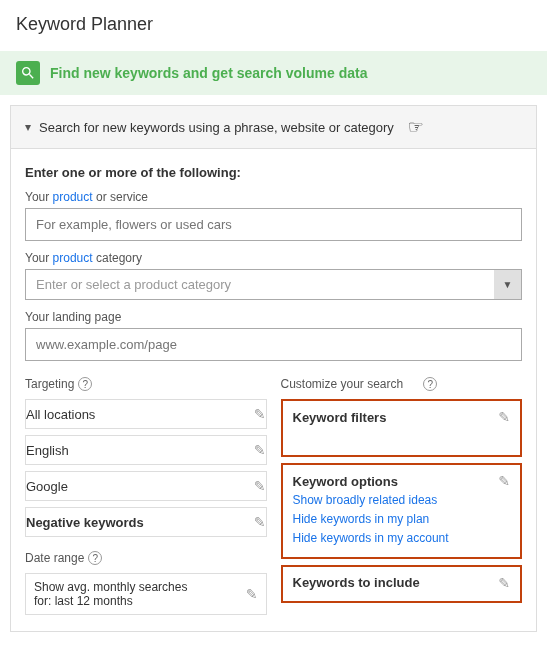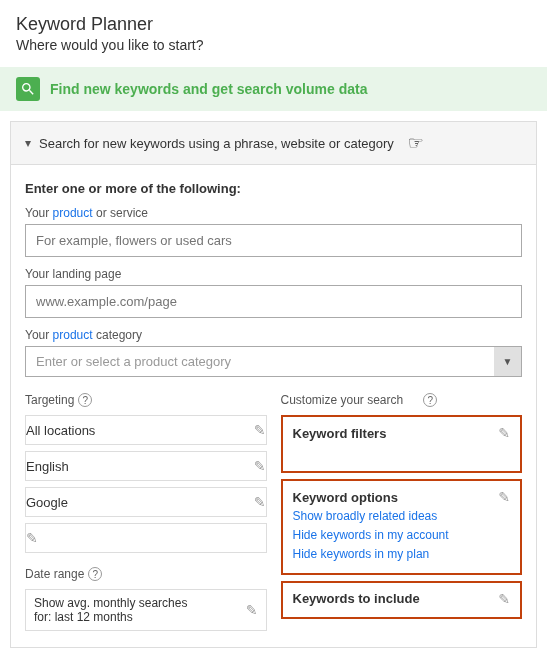--- a/index.html
+++ b/index.html
@@ -281,21 +281,20 @@
       display: flex;
       align-items: center;
       gap: 20px;
     }
   </style>
 </head>
 <body>
 
 <div class="page-header">
   <h1 class="page-title">Keyword Planner</h1>
-  <p class="page-subtitle">Where would you like to start?</p>
 </div>
 
 <div class="find-keywords-bar">
   <div class="find-keywords-icon">
     <svg viewBox="0 0 24 24" xmlns="http://www.w3.org/2000/svg">
       <path d="M15.5 14h-.79l-.28-.27A6.471 6.471 0 0 0 16 9.5 6.5 6.5 0 1 0 9.5 16c1.61 0 3.09-.59 4.23-1.57l.27.28v.79l5 4.99L20.49 19l-4.99-5zm-6 0C7.01 14 5 11.99 5 9.5S7.01 5 9.5 5 14 7.01 14 9.5 11.99 14 9.5 14z"></path>
     </svg>
   </div>
   <span class="find-keywords-text">Find new keywords and get search volume data</span>
 </div>
@@ -310,39 +309,39 @@
   </div>
 
   <div class="panel-body">
     <div class="section-label">Enter one or more of the following:</div>
 
     <div>
       <div class="field-label">
         Your <span style="color:#1a73e8;">product</span> or service
       </div>
       <input class="text-input" type="text" placeholder="For example, flowers or used cars" style="">
-    </div>
-
-    <div>
-      <div class="field-label">Your landing page</div>
-      <input class="text-input" type="text" placeholder="www.example.com/page" style="">
     </div>
 
     <div>
       <div class="field-label">
         Your <span style="color:#1a73e8;">product</span> category
       </div>
       <div class="select-wrapper">
         <select class="select-input">
           <option value="">Enter or select a product category</option>
         </select>
         <div class="select-arrow"></div>
       </div>
     </div>
 
+    <div>
+      <div class="field-label">Your landing page</div>
+      <input class="text-input" type="text" placeholder="www.example.com/page" style="">
+    </div>
+
     <div class="two-col">
 
       <div class="col-left">
         <div class="col-title">
           <span>Targeting</span>
           <span class="help-icon">?</span>
         </div>
         <div>
           <div class="targeting-item">
             <span class="targeting-item-label">All locations</span>
@@ -350,20 +349,21 @@
           </div>
           <div class="targeting-item">
             <span class="targeting-item-label">English</span>
             <span class="edit-icon">✎</span>
           </div>
           <div class="targeting-item">
             <span class="targeting-item-label">Google</span>
             <span class="edit-icon">✎</span>
           </div>
           <div class="targeting-item">
+            <span class="targeting-item-label bold">Negative keywords</span>
             <span class="edit-icon">✎</span>
           </div>
         </div>
 
         <div class="date-range-section">
           <div class="col-title">
             <span>Date range</span>
             <span class="help-icon">?</span>
           </div>
           <div class="date-range-item">
@@ -386,22 +386,22 @@
           </div>
           <div class="keyword-filters-empty"></div>
         </div>
 
         <div class="customize-item">
           <div class="customize-item-header">
             <span class="customize-item-title">Keyword options</span>
             <span class="edit-icon">✎</span>
           </div>
           <a class="customize-item-link">Show broadly related ideas</a>
+          <a class="customize-item-link">Hide keywords in my plan</a>
           <a class="customize-item-link">Hide keywords in my account</a>
-          <a class="customize-item-link">Hide keywords in my plan</a>
         </div>
 
         <div class="customize-item">
           <div class="customize-item-header">
             <span class="customize-item-title">Keywords to include</span>
             <span class="edit-icon">✎</span>
           </div>
         </div>
 
       </div>

